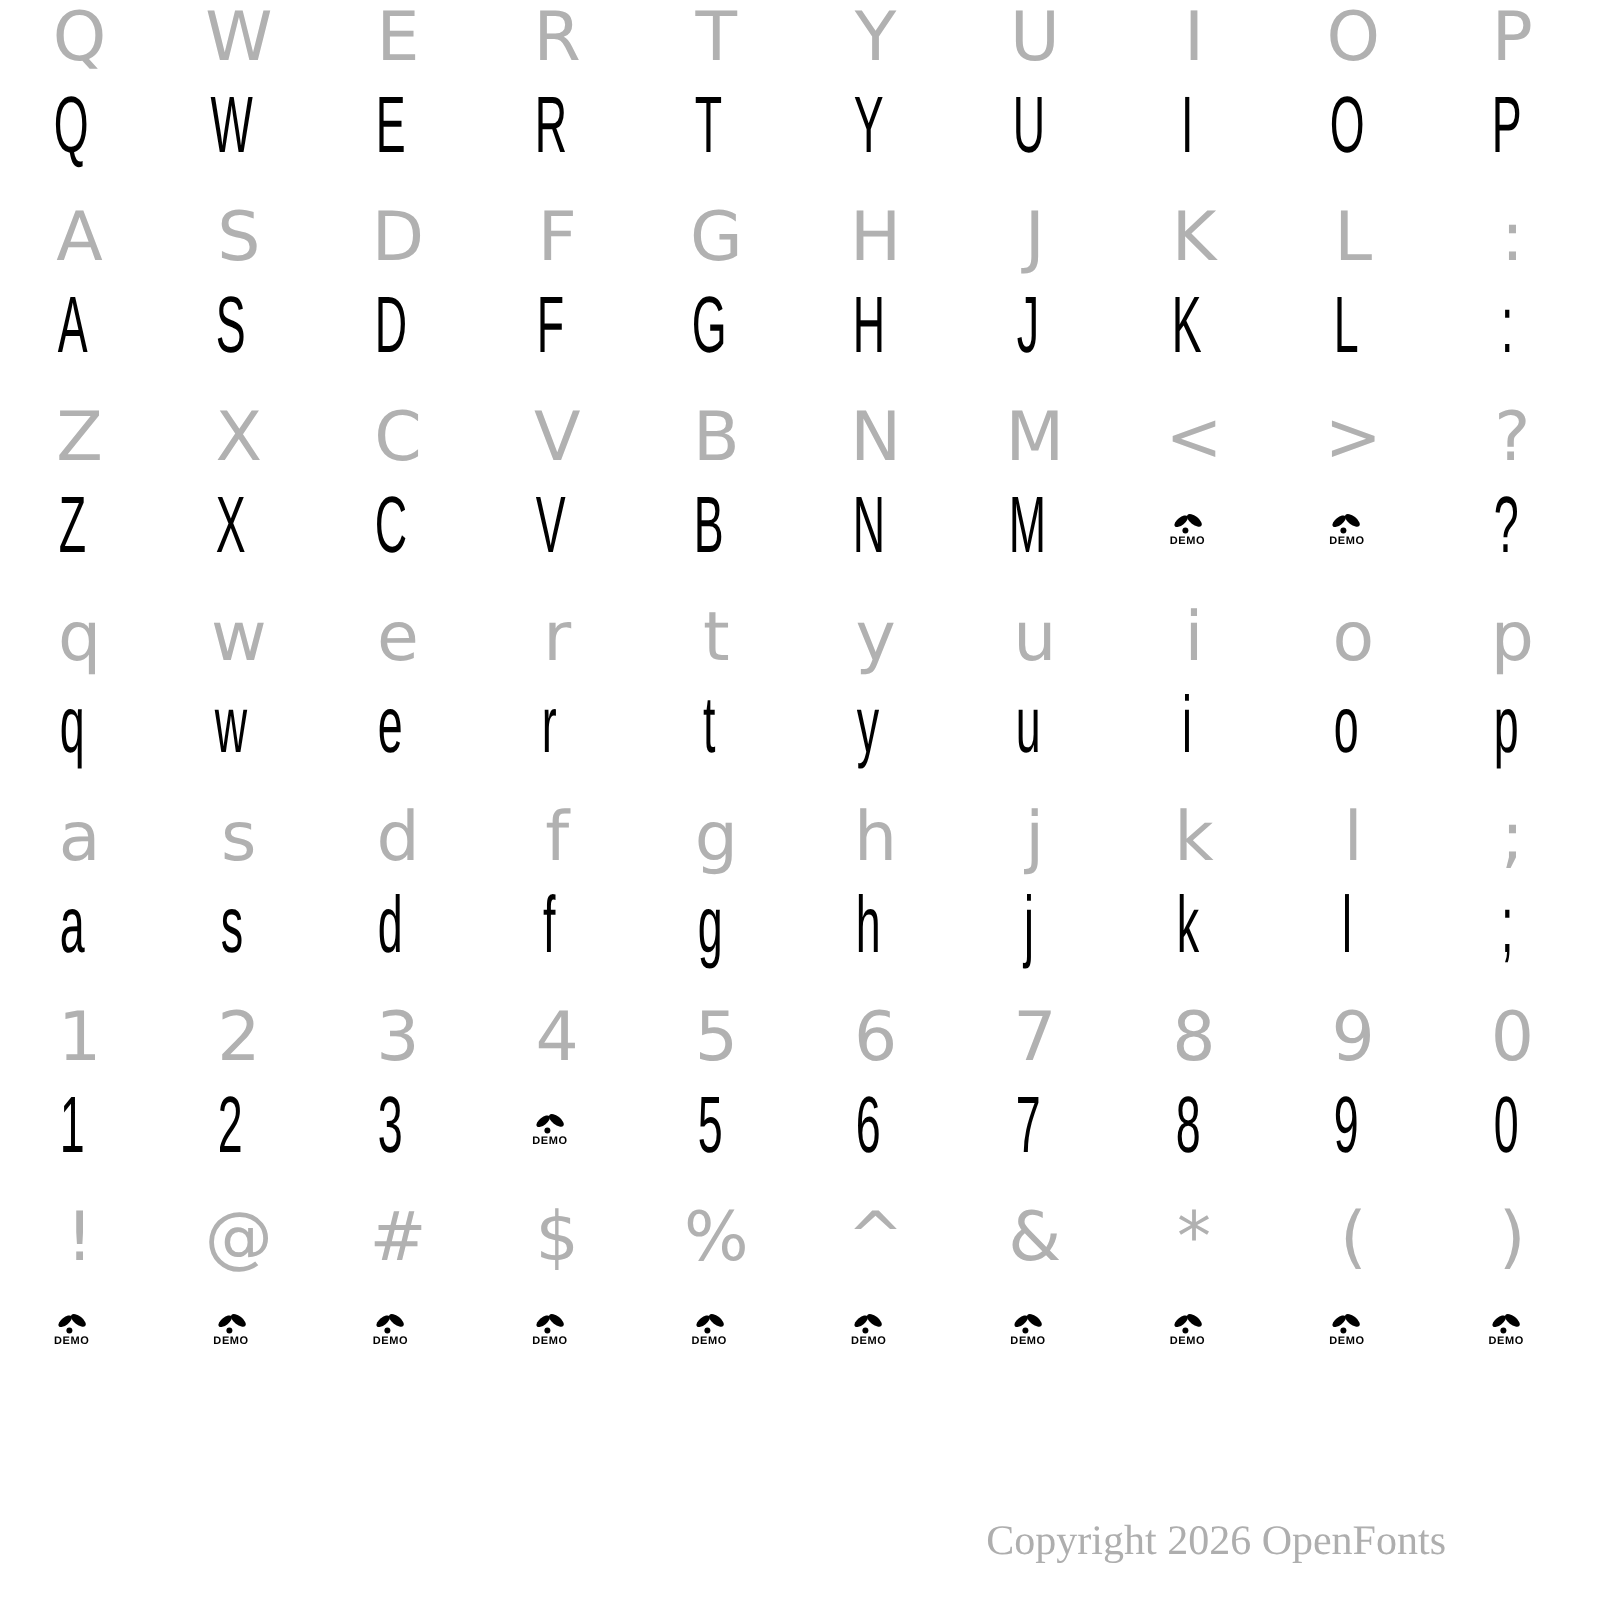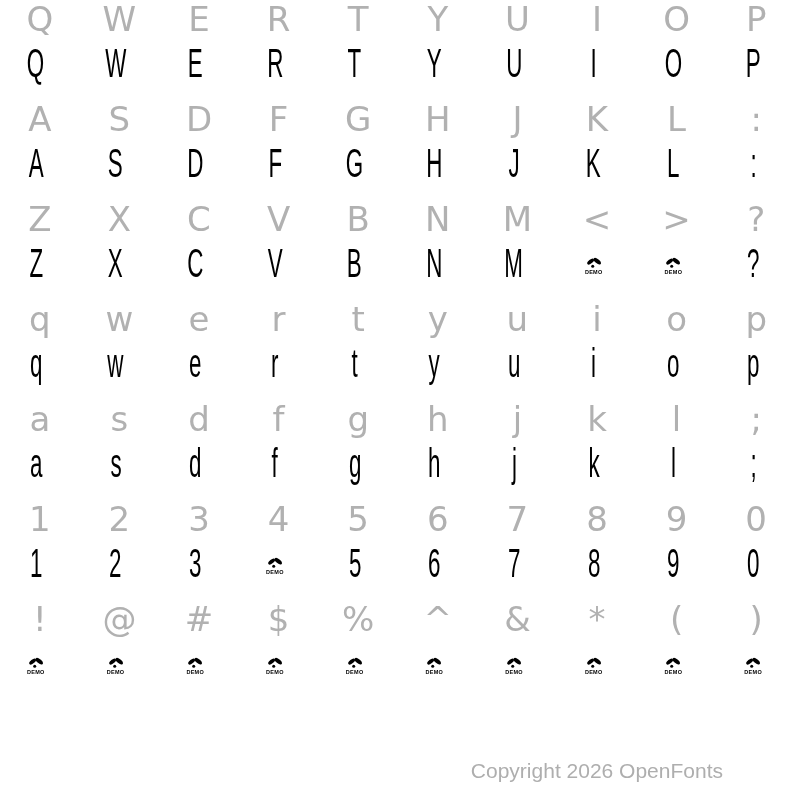--- a/index.html
+++ b/index.html
@@ -74,21 +74,21 @@
     font-weight: 700;
     font-size: 5.5px;
     line-height: 7px;
     letter-spacing: 0.3px;
     color: var(--glyph-black, #000000);
   }
   .footer {
     position: absolute;
     top: 757px;
     right: 77px;
-    font-family: Liberation Sans, sans-serif;
+    font-family: Liberation Serif, serif;
     font-size: 21px;
     line-height: 27px;
     color: var(--footer-gray, #adadad);
     white-space: nowrap;
   }
 </style>
 </head>
 <body>
 
 <div class="page">

